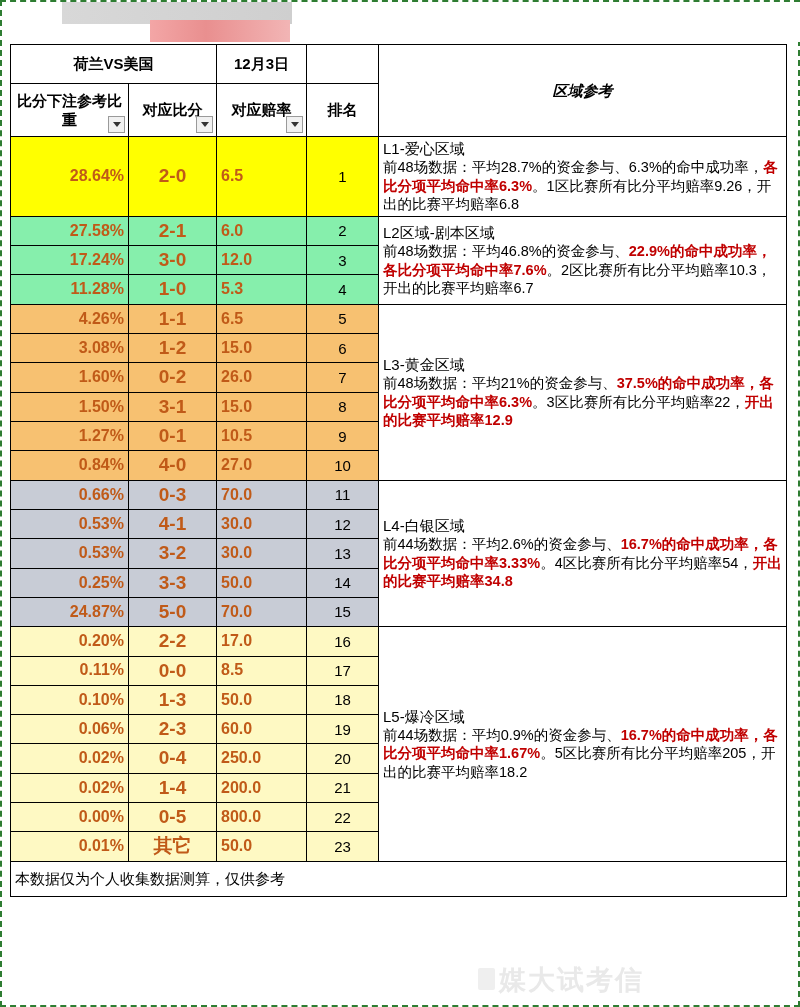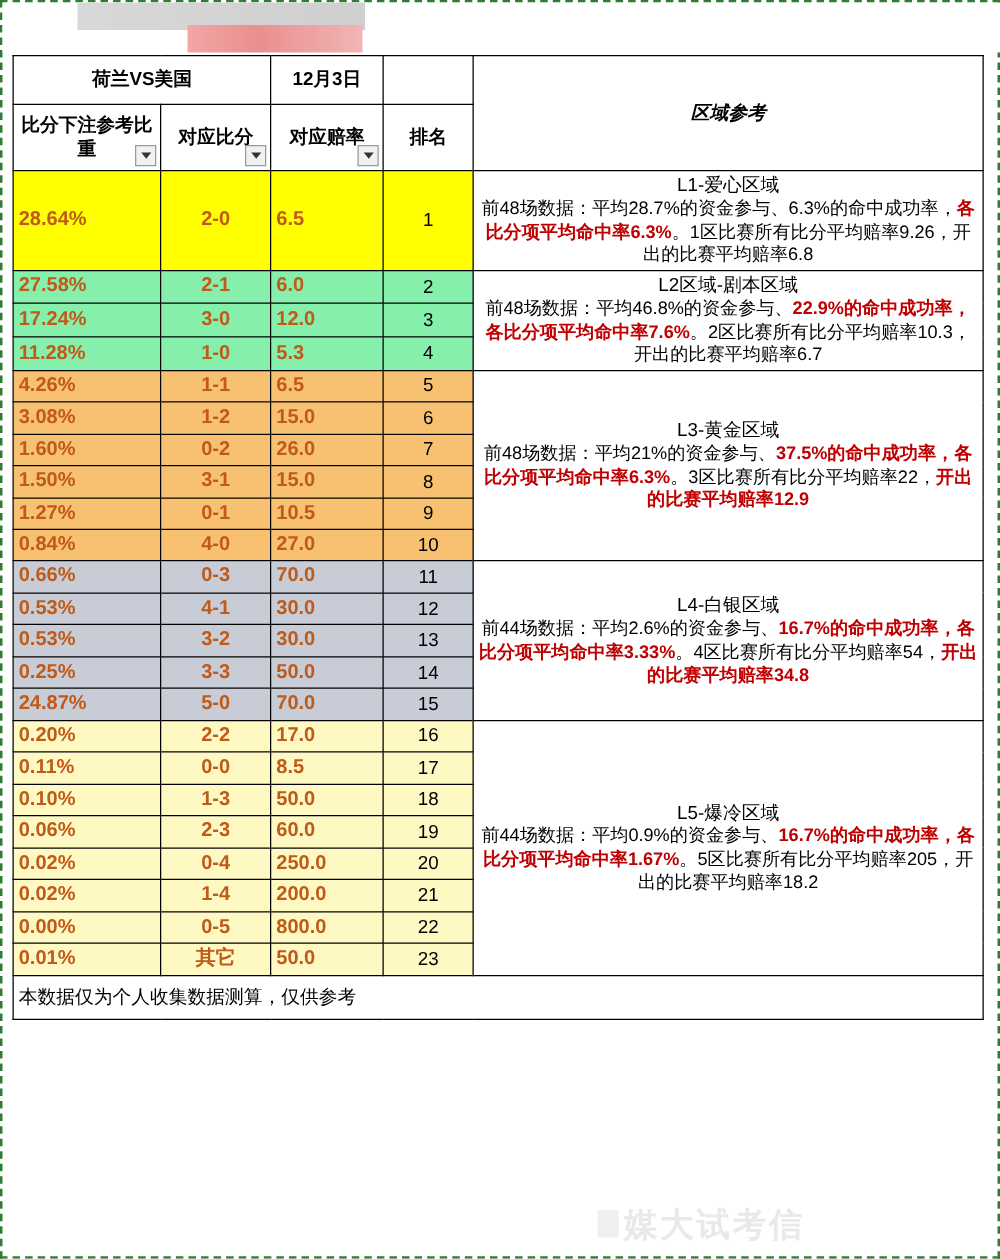--- a/index.html
+++ b/index.html
@@ -36,25 +36,25 @@
     table-layout:fixed;
     width:655px;
   }
   table.grid td{
     border:1px solid #000;
     font-size:15px;
     padding:2px 4px;
     vertical-align:middle;
     line-height:1.28;
   }
-  .c-pct{width:118px;padding-right:10px;}
+  .c-pct{width:118px;text-align:right;padding-right:10px;}
   .c-score{width:88px;text-align:center;}
   .c-odds{width:90px;text-align:left;}
   .c-rank{width:72px;text-align:center;}
-  .c-zone{width:408px;text-align:center;vertical-align:top;padding:5px 7px;margin-top:44px;}
+  .c-zone{width:408px;text-align:left;vertical-align:top;padding:5px 7px;margin-top:44px;}
 
   .hdr-title{
     text-align:center;font-size:19px;font-weight:bold;height:34px;
   }
   .hdr-sub{
     text-align:center;font-size:15px;font-weight:bold;height:48px;
   }
   .hdr-zone{
     text-align:center;font-size:19px;font-weight:bold;font-style:italic;
   }
@@ -63,21 +63,21 @@
     position:absolute;right:3px;bottom:3px;width:15px;height:15px;
     border:1px solid #9a9a9a;background:#f1f1f1;
     display:flex;align-items:center;justify-content:center;
   }
   .fbtn i{
     display:block;width:0;height:0;
     border-left:4px solid transparent;border-right:4px solid transparent;
     border-top:5px solid #333;
   }
   .pct{color:#c05a18;font-weight:bold;font-size:16px;}
-  .scr{color:#c05a18;font-weight:bold;font-size:16px;}
+  .scr{color:#c05a18;font-weight:bold;font-size:19px;}
   .odd{color:#c05a18;font-weight:bold;font-size:16px;}
   .rnk{color:#000;font-size:15px;}
 
   tr.r-yellow td.band{background:#ffff00;}
   tr.r-green  td.band{background:#86efac;}
   tr.r-orange td.band{background:#f7c171;}
   tr.r-silver td.band{background:#c8ccd6;}
   tr.r-yellow2 td.band{background:#fef9c3;}
 
   .zone-title{font-size:15px;}

